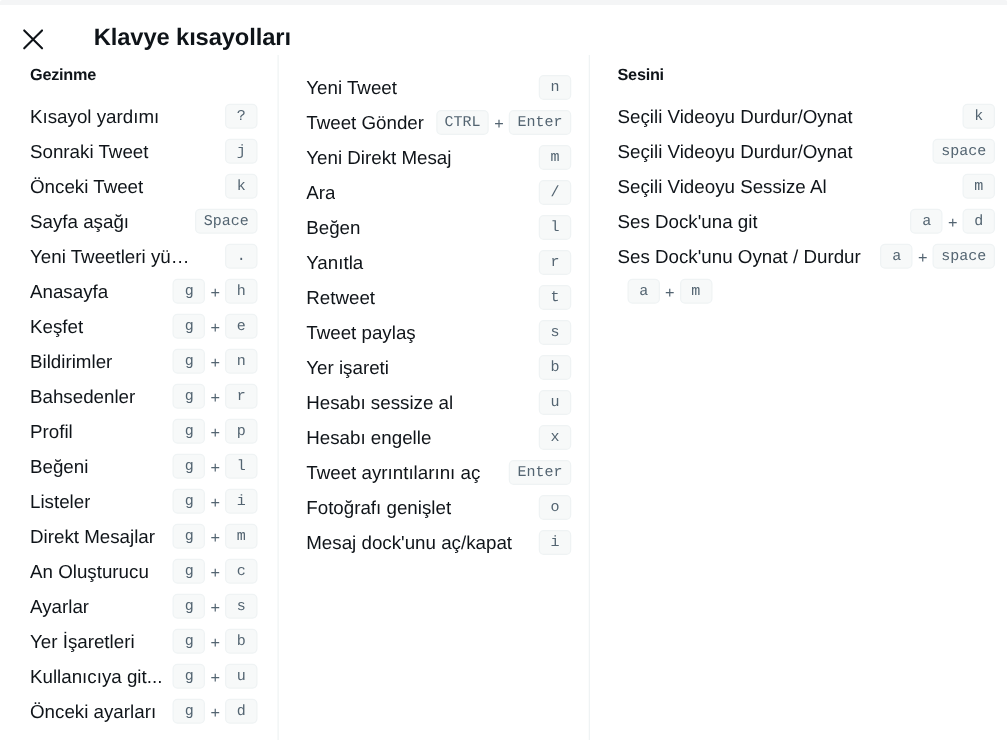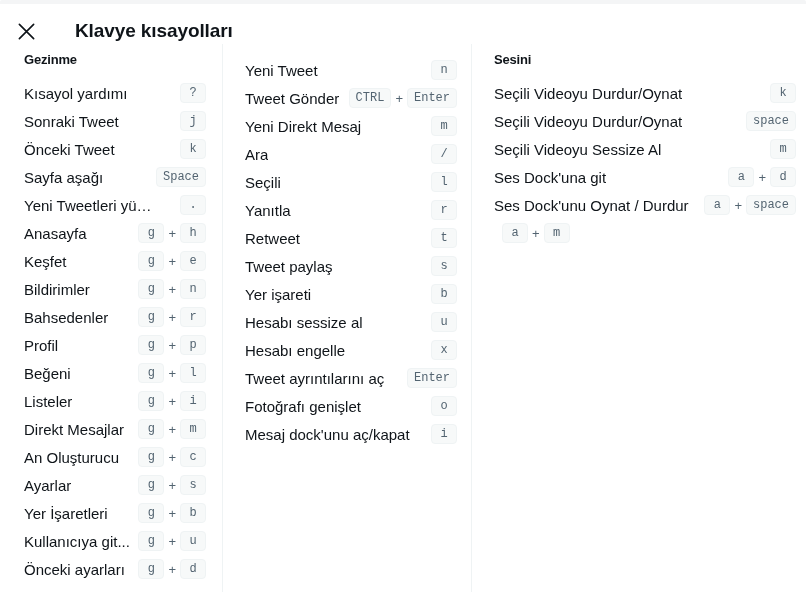--- a/index.html
+++ b/index.html
@@ -314,21 +314,21 @@
               <span class="key">m</span>
             </div>
           </div>
           <div class="row">
             <div class="label">Ara</div>
             <div class="keys">
               <span class="key">/</span>
             </div>
           </div>
           <div class="row">
-            <div class="label">Seçili</div>
+            <div class="label">Beğen</div>
             <div class="keys">
               <span class="key">l</span>
             </div>
           </div>
           <div class="row">
             <div class="label">Yanıtla</div>
             <div class="keys">
               <span class="key">r</span>
             </div>
           </div>

